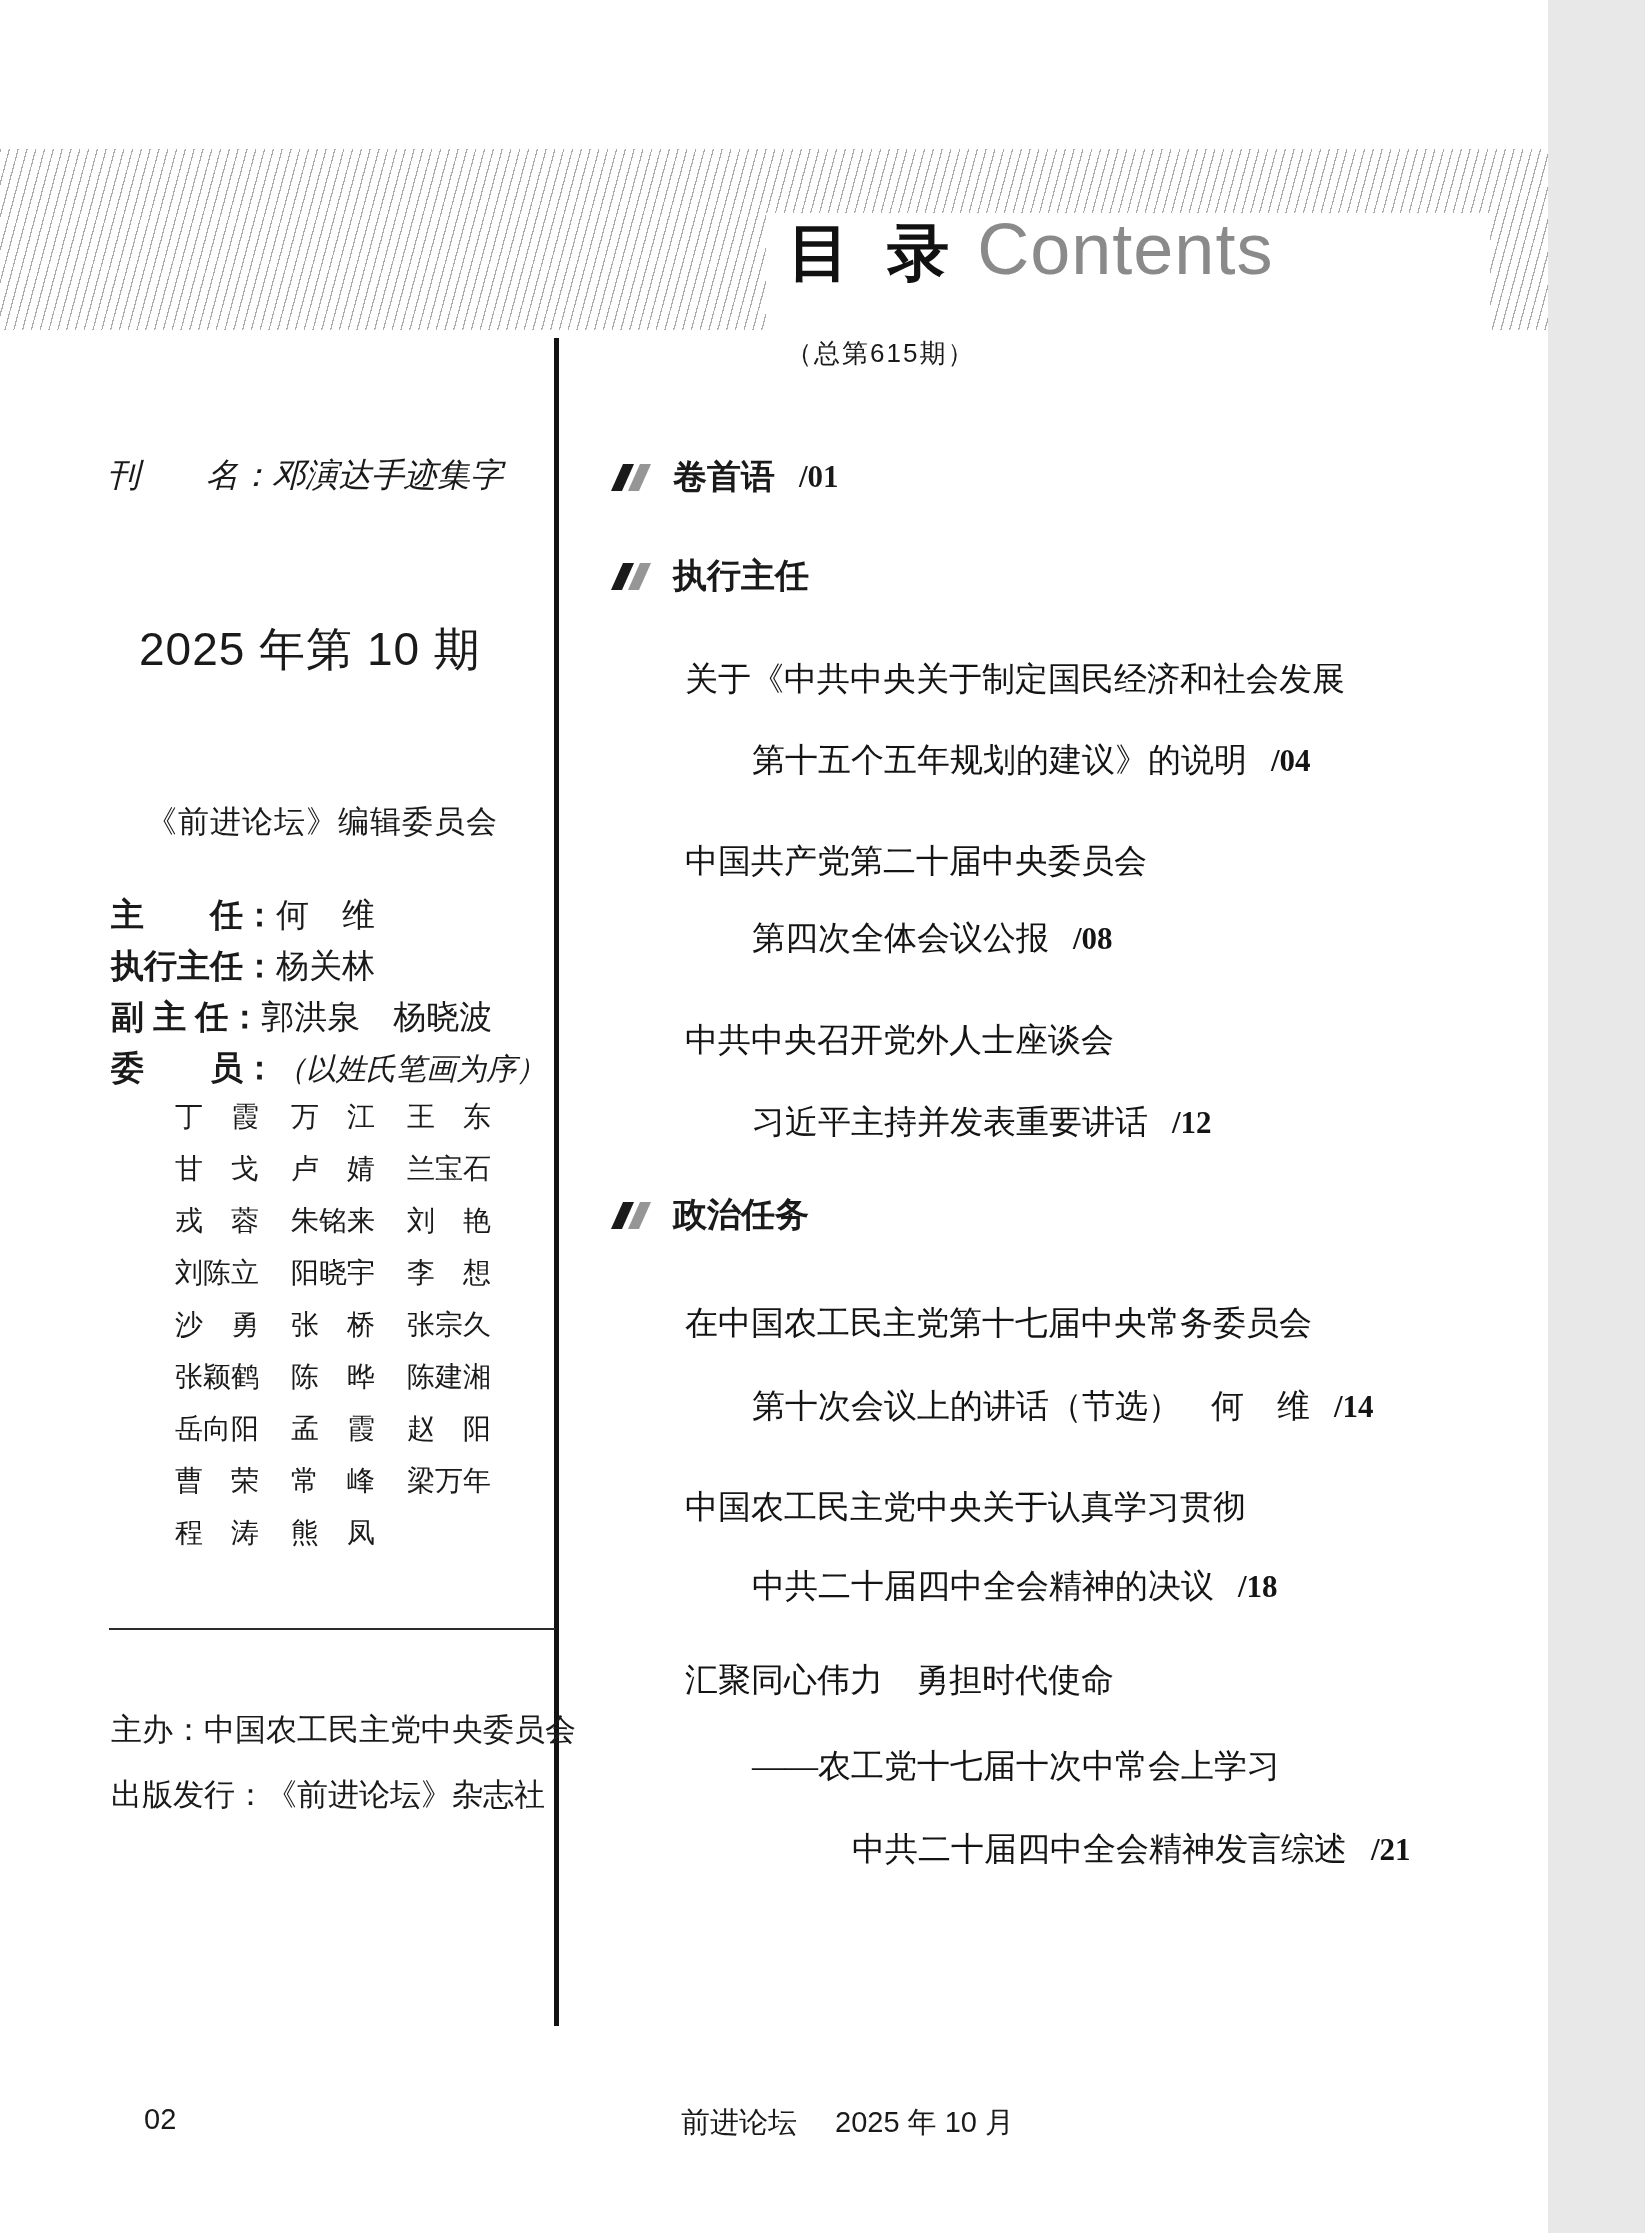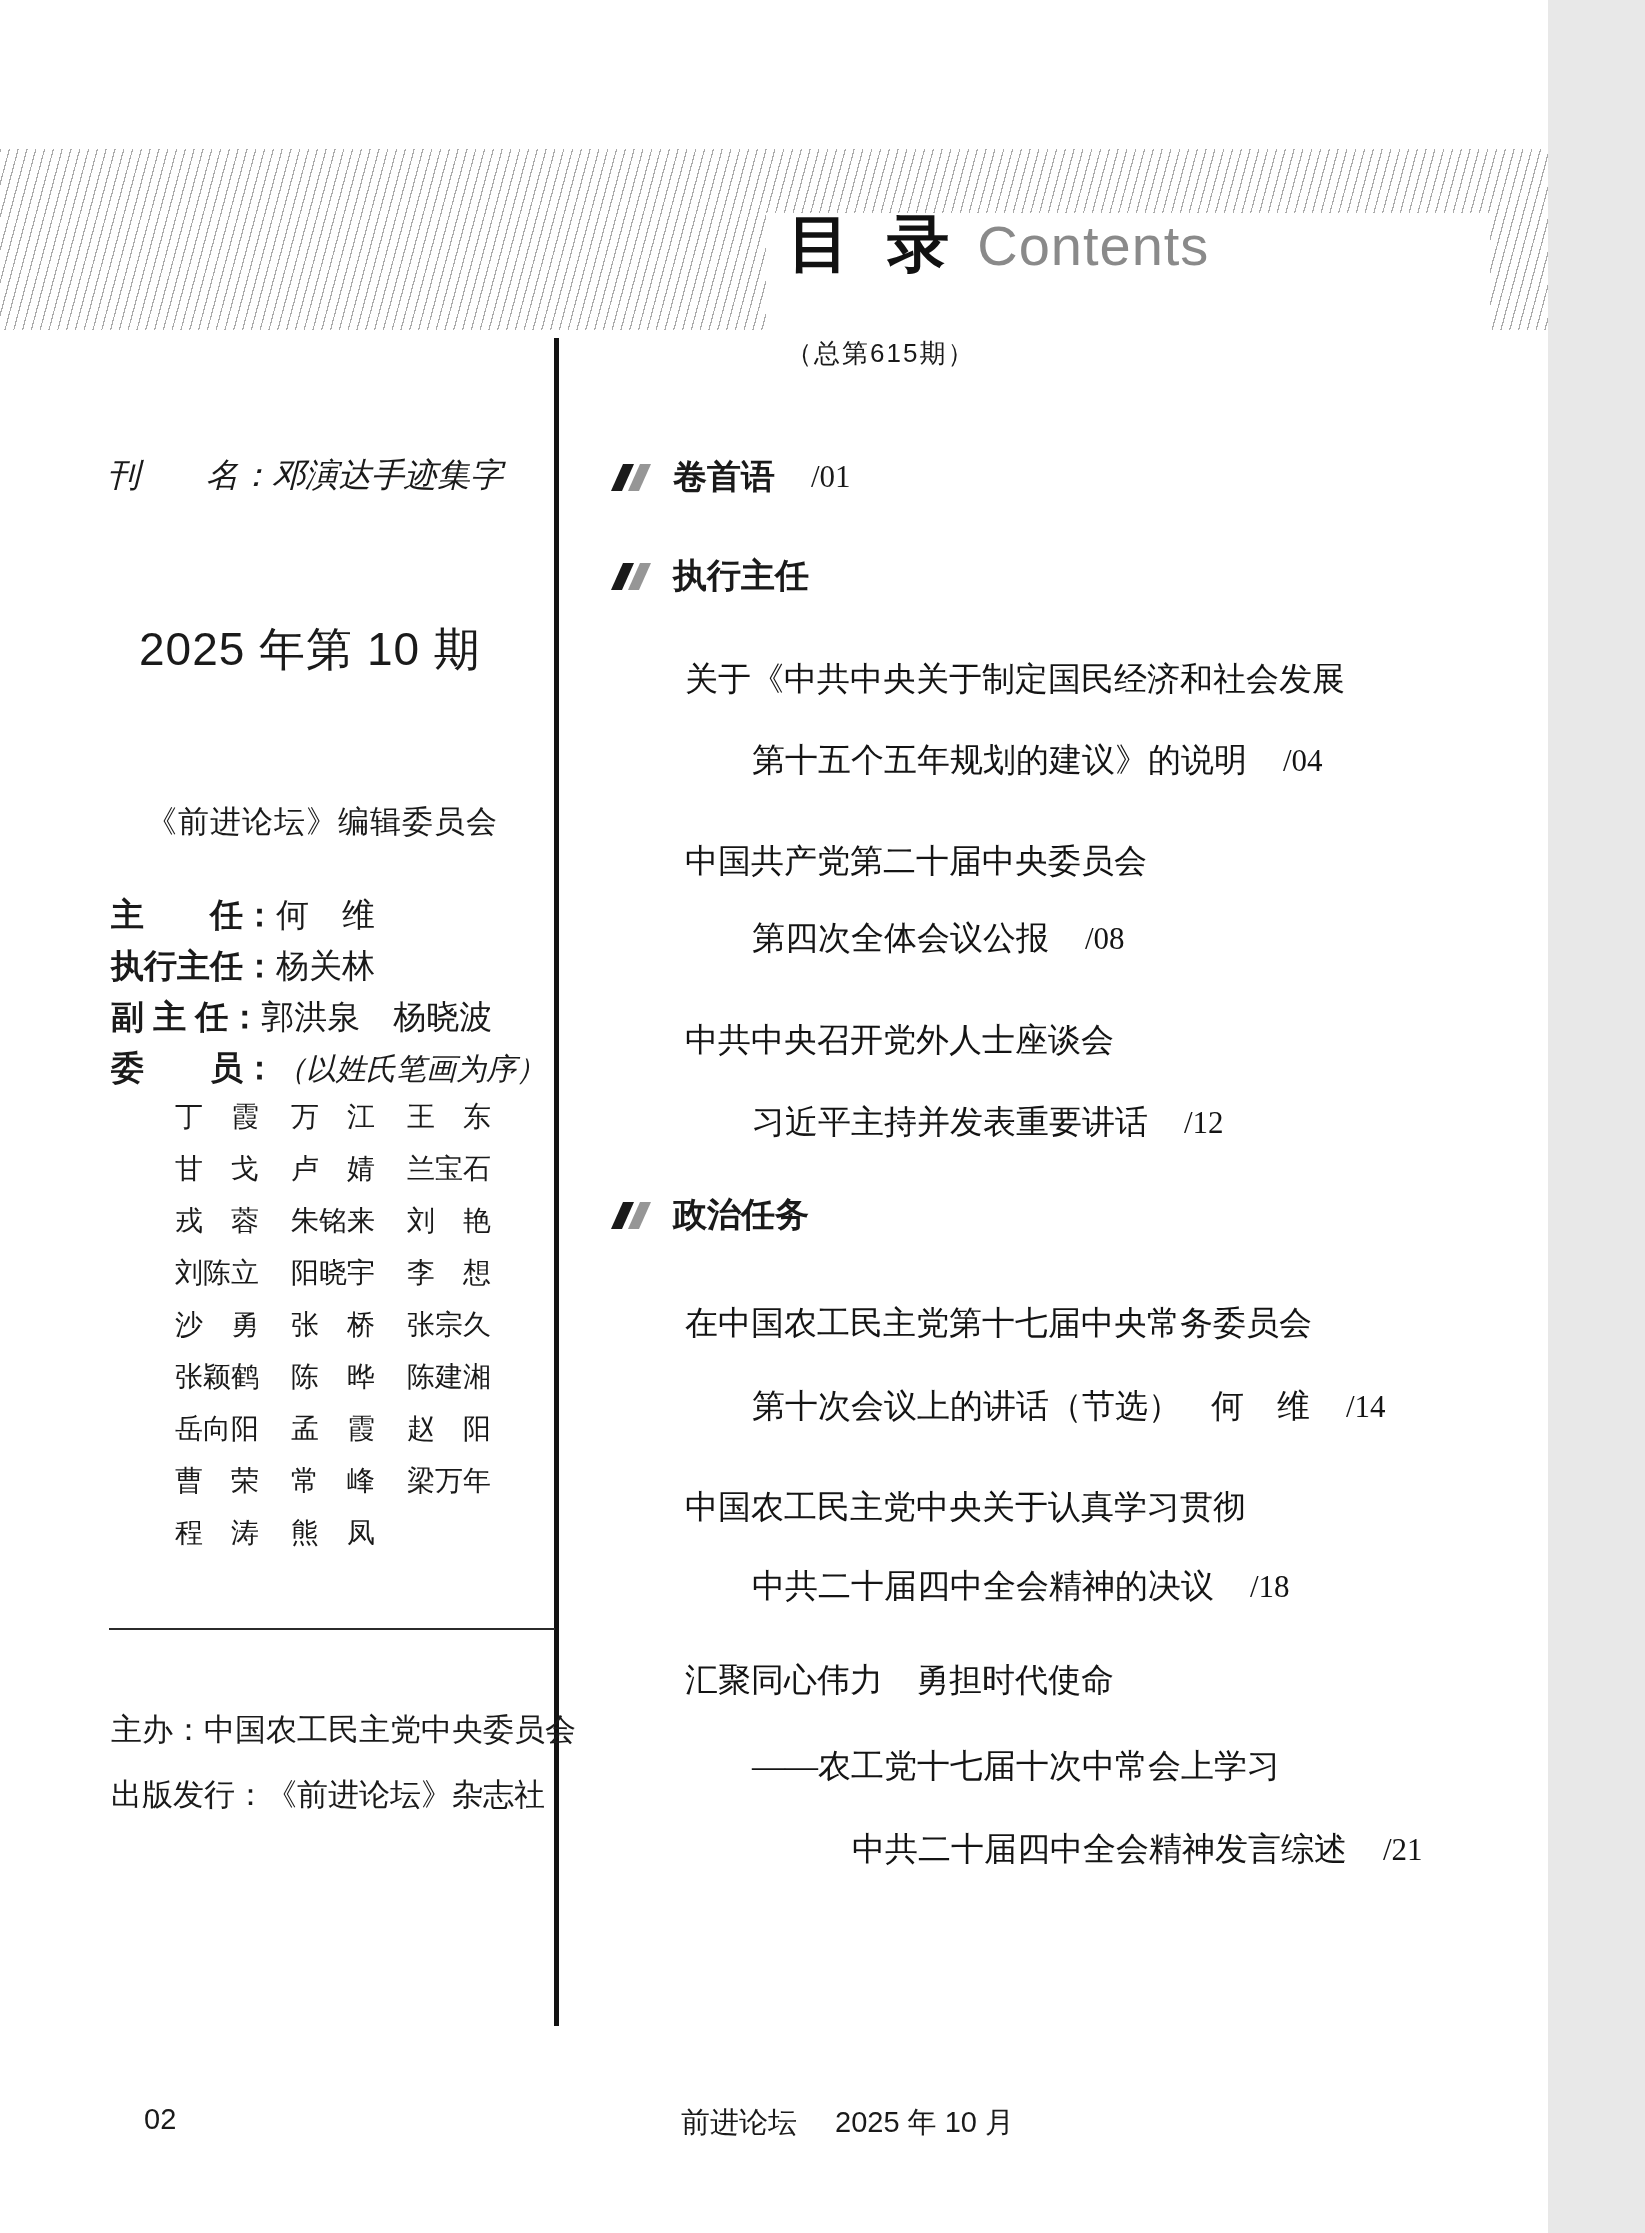--- a/index.html
+++ b/index.html
@@ -5,21 +5,21 @@
   html,body{margin:0;padding:0;background:#e8e8e8;}
   .page{position:relative;width:1548px;height:2234px;background:#ffffff;overflow:hidden;
         font-family:"Liberation Sans","DejaVu Sans",sans-serif;color:#1a1a1a;}
 
   
   .hatch-band{position:absolute;left:0;top:149px;width:1646px;height:181px;
     background:repeating-linear-gradient(105deg,#ababab 0px,#ababab 1.2px,transparent 1.2px,transparent 8.5px);}
   .title-box{position:absolute;left:766px;top:213px;width:724px;height:117px;background:#ffffff;
     display:flex;align-items:baseline;justify-content:flex-start;padding-left:22px;box-sizing:border-box;}
   .title-cn{font-size:62px;font-weight:bold;color:#111;word-spacing:16px;letter-spacing:2px;line-height:1;}
-  .title-en{font-size:56px;font-weight:normal;color:#8a8a8a;margin-left:26px;line-height:1;letter-spacing:1px;}
+  .title-en{font-size:72px;font-weight:normal;color:#8a8a8a;margin-left:26px;line-height:1;letter-spacing:1px;}
   .issue-note{position:absolute;left:786px;top:336px;font-size:26px;color:#1a1a1a;letter-spacing:2px;}
 
   
   .vrule{position:absolute;left:554px;top:338px;width:5px;height:1688px;background:#121212;}
   .hrule-left{position:absolute;left:109px;top:1628px;width:446px;height:2px;background:#2b2b2b;}
 
   
   .mast-row{position:absolute;left:111px;font-size:33px;white-space:nowrap;}
   .mast-label{font-weight:bold;}
   .mast-value{font-family:"Liberation Serif","DejaVu Serif",serif;font-weight:normal;}
@@ -35,21 +35,21 @@
 
   
   .toc-header{position:absolute;left:617px;font-size:34px;font-weight:bold;white-space:nowrap;display:flex;align-items:center;}
   .marker{display:inline-flex;margin-right:28px;}
   .marker i{display:inline-block;width:11px;height:27px;transform:skewX(-24deg);}
   .marker .b1{background:#1a1a1a;}
   .marker .b2{background:#969696;margin-left:6px;}
   .toc-line{position:absolute;font-family:"Liberation Serif","DejaVu Serif",serif;
     font-size:33px;color:#141414;white-space:nowrap;}
   .ind0{left:685px;} .ind1{left:752px;} .ind2{left:852px;}
-  .toc-page{font-family:"Liberation Serif","DejaVu Serif",serif;font-weight:normal;font-size:31px;margin-left:36px;}
+  .toc-page{font-family:"Liberation Serif","DejaVu Serif",serif;font-weight:bold;font-size:31px;margin-left:24px;}
   .toc-author{margin-left:30px;}
 
   
   .footer-pg{position:absolute;left:144px;top:2103px;font-size:29px;}
   .footer-right{position:absolute;left:681px;top:2103px;font-size:29px;white-space:nowrap;}
   .footer-right .date{margin-left:38px;}
 </style>
 </head>
 <body>
 

